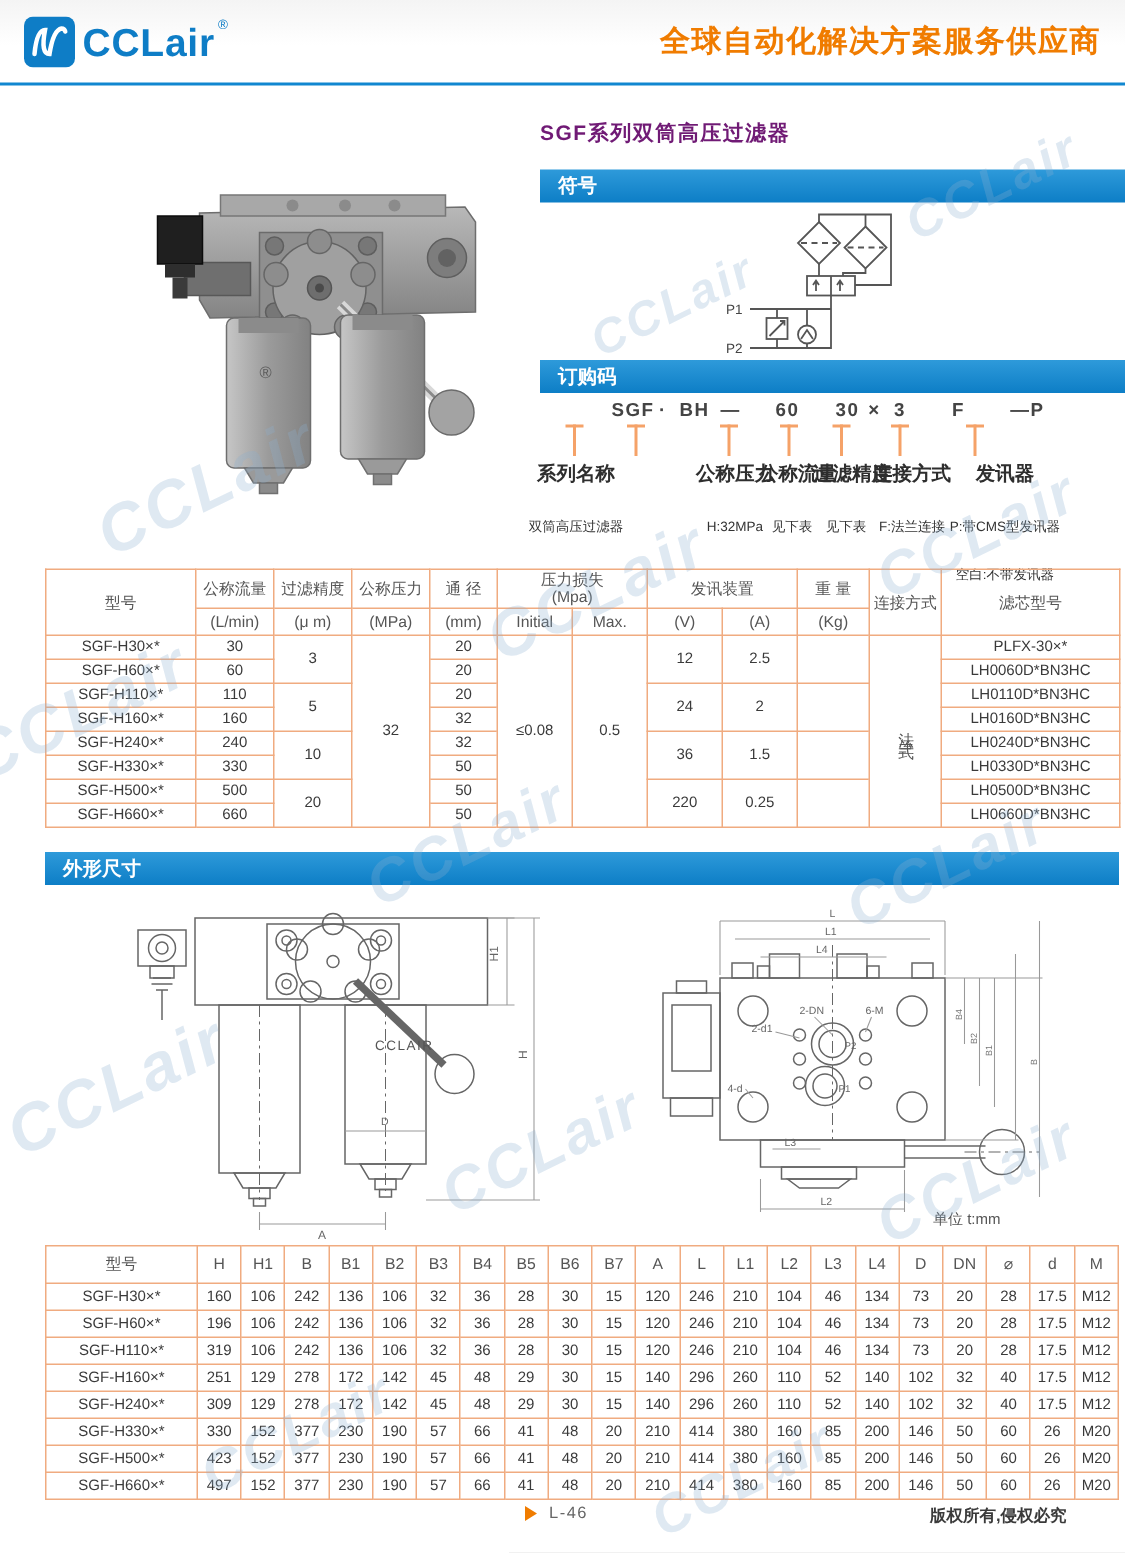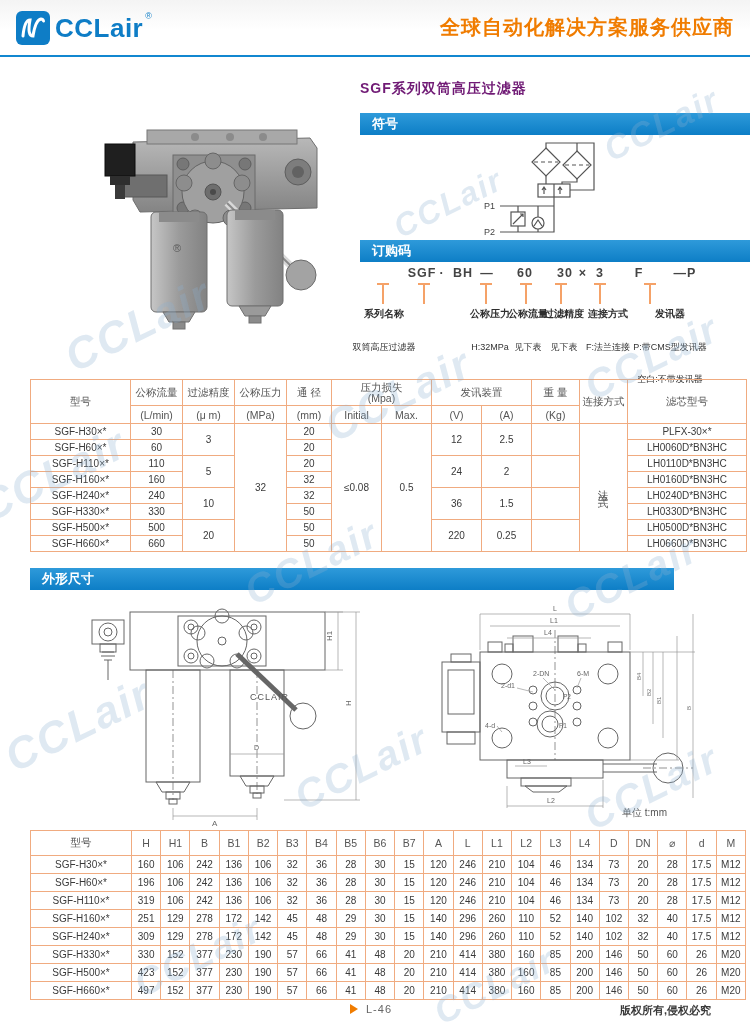--- a/index.html
+++ b/index.html
@@ -19,21 +19,21 @@
        color:#fff;font-size:13px;font-weight:bold;padding-left:12px;box-sizing:border-box;}
   .title{position:absolute;left:360px;top:80px;width:388px;text-align:left;
          font-size:14px;font-weight:bold;color:#701a75;letter-spacing:1px;}
   
   .oc{position:absolute;left:360px;top:266px;width:388px;height:84px;}
   .oc-token,.oc-sep{position:absolute;top:0;transform:translateX(-50%);
         font-size:12.5px;font-weight:bold;color:#444;letter-spacing:1px;white-space:nowrap;margin-left:39px;}
   .oc-tick{position:absolute;top:17px;width:12px;height:2px;background:#f5a268;transform:translateX(-50%);}
   .oc-tick::after{content:"";position:absolute;left:50%;top:0;width:2px;height:21px;background:#f5a268;transform:translateX(-50%);}
   .oc-field{position:absolute;top:41px;text-align:center;}
-  .oc-label{display:block;font-size:10px;font-weight:bold;color:#2e2e2e;white-space:nowrap;}
+  .oc-label{display:block;font-size:13px;font-weight:bold;color:#2e2e2e;white-space:nowrap;}
   .oc-desc{display:block;font-size:9px;color:#333;line-height:11px;margin-top:21px;white-space:nowrap;}
   
   table.t{border-collapse:collapse;table-layout:fixed;}
   table.t th,table.t td{border:1px solid #f0ab80;text-align:center;vertical-align:middle;
         padding:1px 2px;overflow:hidden;white-space:nowrap;}
   table.t th{font-weight:normal;color:#555;font-size:10.5px;}
   table.t td{color:#3a3a3a;font-size:10px;}
   .tech{position:absolute;left:30px;top:379px;width:716px;}
   .tech .hline{line-height:11px;}
   .tech td.vert{font-size:10.5px;}
@@ -314,21 +314,21 @@
     </tr>
     <tr style="height:16px;">
       <td>SGF-H660×*</td>
       <td>660</td>
       <td>50</td>
       <td>LH0660D*BN3HC</td>
     </tr>
   </tbody>
     </table>
 
-  <div class="bar" style="left:30px;top:568px;width:644px;">
+  <div class="bar" style="left:30px;top:568px;width:716px;">
     <span>外形尺寸</span>
   </div>
 
   <svg class="draw" style="left:38px;top:594px;" width="335" height="235" viewBox="0 0 335 235">
     <g stroke="#666" fill="none" stroke-width="1">
       <rect x="54" y="26" width="32" height="24"></rect>
       <circle cx="70" cy="38" r="9"></circle>
         <circle cx="70" cy="38" r="4"></circle>
       <rect x="62" y="50" width="16" height="8"></rect>
       <path d="M64,58 H76 M63,62 H77 M66,66 H74"></path>

